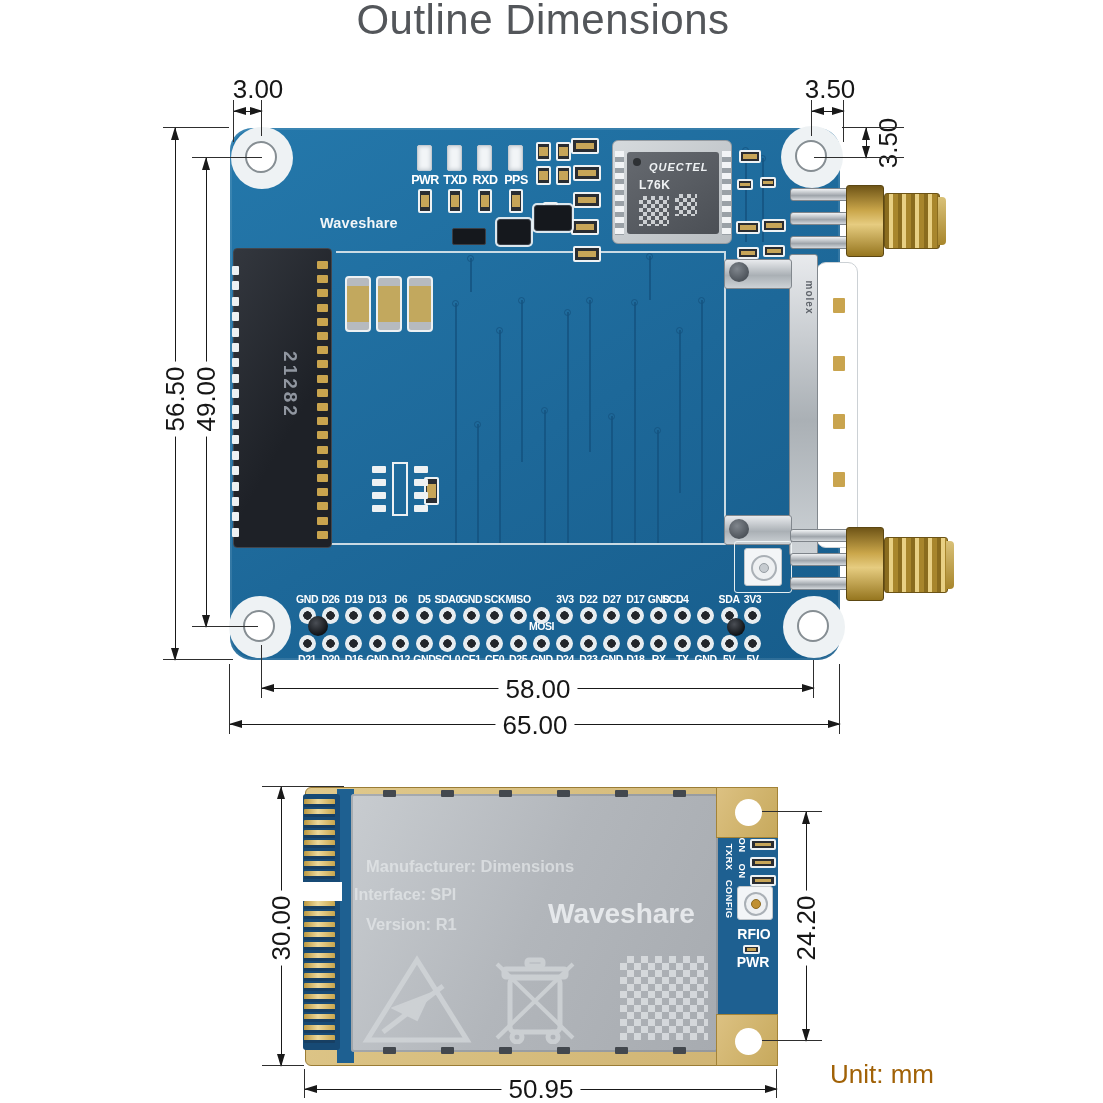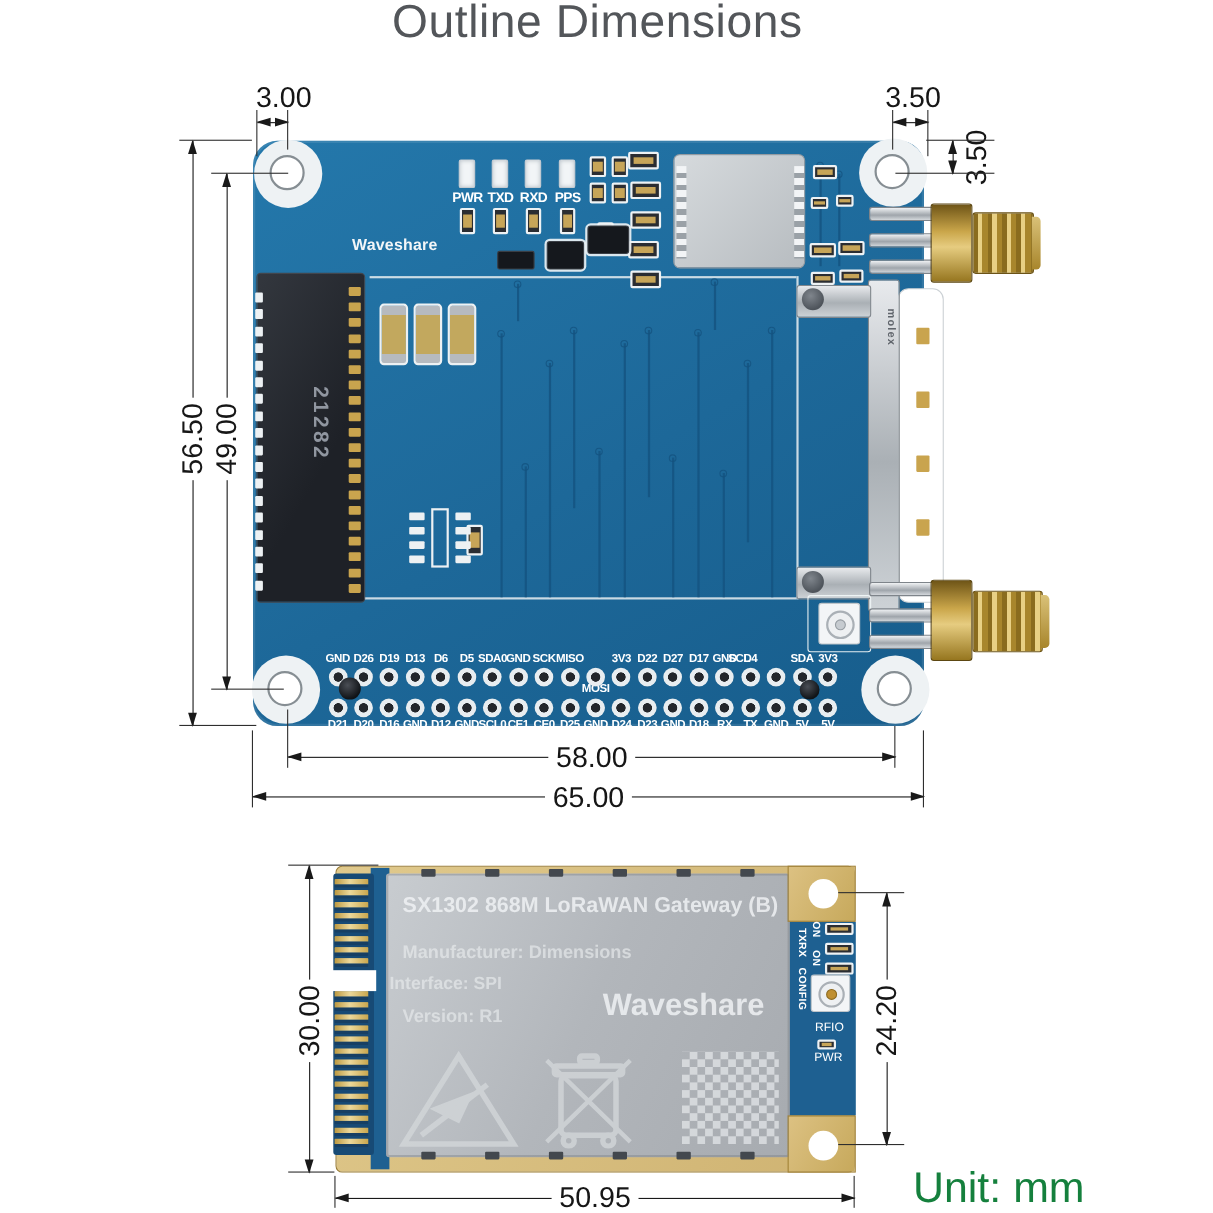--- a/index.html
+++ b/index.html
@@ -75,34 +75,34 @@
   .notchwhite{background:#fff}
   .shield{left:351px;top:794px;width:367px;height:258px;border-radius:3px;
     background:linear-gradient(115deg,#c8ccd0,#b2b6bb 50%,#a7abb0);
     box-shadow:inset 0 0 0 2px rgba(120,125,130,.4)}
   .clip{width:13px;height:7px;background:#43484e;border-radius:1px}
   .goldtab{background:linear-gradient(120deg,#dcc182,#c7a95c);border:1px solid #a38337}
   .tabhole{width:27px;height:27px;border-radius:50%;background:#fff}
   .shield-t{color:rgba(238,241,243,.85);font-weight:bold;white-space:nowrap}
   .shield-s{color:rgba(232,235,237,.66);font-weight:bold;white-space:nowrap}
   .rotlab{transform:translate(-50%,-50%) rotate(90deg);font-size:9.5px;font-weight:bold;color:#fff;letter-spacing:.3px;white-space:nowrap}
-  .smalllab{transform:translate(-50%,-50%);font-size:11px;font-weight:normal;color:#fff;white-space:nowrap}
+  .smalllab{transform:translate(-50%,-50%);font-size:14px;font-weight:bold;color:#fff;white-space:nowrap}
 
   
   .dl-h{height:0;border-top:1.5px solid #191919}
   .dl-h.al::before{content:"";position:absolute;left:-1px;top:-5.5px;border:4.5px solid transparent;border-right:13px solid #191919;border-left:0}
   .dl-h.ar::after{content:"";position:absolute;right:-1px;top:-5.5px;border:4.5px solid transparent;border-left:13px solid #191919;border-right:0}
   .dl-v{width:0;border-left:1.5px solid #191919}
   .dl-v.at::before{content:"";position:absolute;top:-1px;left:-5.5px;border:4.5px solid transparent;border-bottom:13px solid #191919;border-top:0}
   .dl-v.ab::after{content:"";position:absolute;bottom:-1px;left:-5.5px;border:4.5px solid transparent;border-top:13px solid #191919;border-bottom:0}
   .ext{background:#2e2e2e}
   .lbl{font-size:26px;color:#161616;transform:translate(-50%,-50%);white-space:nowrap;background:#fff;padding:0 7px;line-height:1.1}
   .lbl.rot{transform:translate(-50%,-50%) rotate(-90deg);padding:0 5px}
   .lbl.nobg{background:transparent;padding:0}
-  .unit{font-size:39px;color:#15803d;white-space:nowrap}
+  .unit{font-size:26px;color:#a16207;white-space:nowrap}
 </style>
 </head>
 <body>
 
 <div id="canvas">
 
   <div class="title" style="left:543px;top:-4px">Outline Dimensions</div>
 
   <div class="hatboard"></div>
 
@@ -194,20 +194,27 @@
 
   <div class="brand" style="left:320px;top:215px">Waveshare</div>
   <div class="ledlab" style="left:425px;top:180px">PWR</div>
   <div class="ledlab" style="left:455px;top:180px">TXD</div>
   <div class="ledlab" style="left:485px;top:180px">RXD</div>
   <div class="ledlab" style="left:516px;top:180px">PPS</div>
 
   <div class="quect-outer">
     <div class="quect-edge" style="left:2px;top:10px;height:84px"></div>
     <div class="quect-edge" style="left:109px;top:10px;height:84px"></div>
+    <div class="quect-inner">
+      <div style="left:6px;top:6px;width:8px;height:8px;border-radius:50%;background:#2e3134"></div>
+      <div class="qlogo" style="left:22px;top:9px">QUECTEL</div>
+      <div class="qmodel" style="left:12px;top:26px">L76K</div>
+      <div class="qr" style="left:12px;top:44px;width:30px;height:30px"></div>
+      <div class="qr" style="left:48px;top:42px;width:22px;height:22px"></div>
+    </div>
   </div>
 
   <div class="socket"></div>
   <div id="socket-pads">
       <div class="c-pad" style="left:317px;top:261px;width:11px;height:8px"></div>
       <div class="c-pad" style="left:317px;top:275.2px;width:11px;height:8px"></div>
       <div class="c-pad" style="left:317px;top:289.4px;width:11px;height:8px"></div>
       <div class="c-pad" style="left:317px;top:303.6px;width:11px;height:8px"></div>
       <div class="c-pad" style="left:317px;top:317.8px;width:11px;height:8px"></div>
       <div class="c-pad" style="left:317px;top:332px;width:11px;height:8px"></div>
@@ -450,21 +457,20 @@
       <div class="clip" style="left:499px;top:790px"></div>
       <div class="clip" style="left:499px;top:1047px"></div>
       <div class="clip" style="left:557px;top:790px"></div>
       <div class="clip" style="left:557px;top:1047px"></div>
       <div class="clip" style="left:615px;top:790px"></div>
       <div class="clip" style="left:615px;top:1047px"></div>
       <div class="clip" style="left:673px;top:790px"></div>
       <div class="clip" style="left:673px;top:1047px"></div>
     </div>
 
-  <div class="shield-t" style="left:366px;top:812px;font-size:19.5px">SX1302 868M LoRaWAN Gateway (B)</div>
   <div class="shield-s" style="left:366px;top:857px;font-size:16.5px">Manufacturer: Dimensions</div>
   <div class="shield-s" style="left:354px;top:886px;font-size:16px">Interface: SPI</div>
   <div class="shield-s" style="left:366px;top:915px;font-size:16.5px">Version: R1</div>
   <div class="shield-t" style="left:548px;top:898px;font-size:28px">Waveshare</div>
 
   <svg width="230" height="92" viewBox="0 0 230 92" style="left:355px;top:952px">
     <g stroke="#d2d6d9" fill="none" stroke-width="5" opacity="0.8">
       <path d="M12,88 L62,8 L112,88 Z"></path>
       <path d="M38,56 L74,42 L62,68 Z" fill="#d2d6d9" stroke-width="2"></path>
       <path d="M28,80 L88,34"></path>

